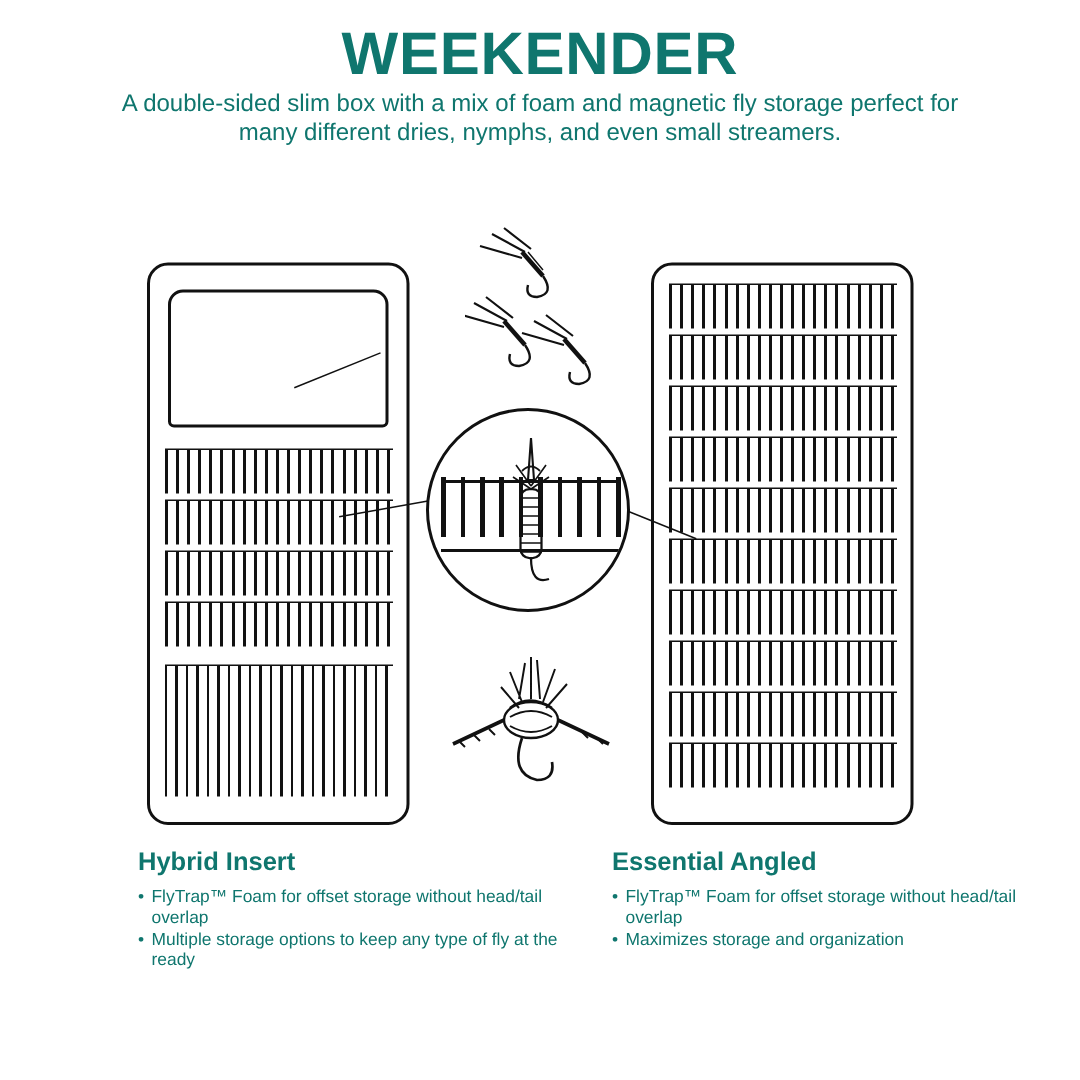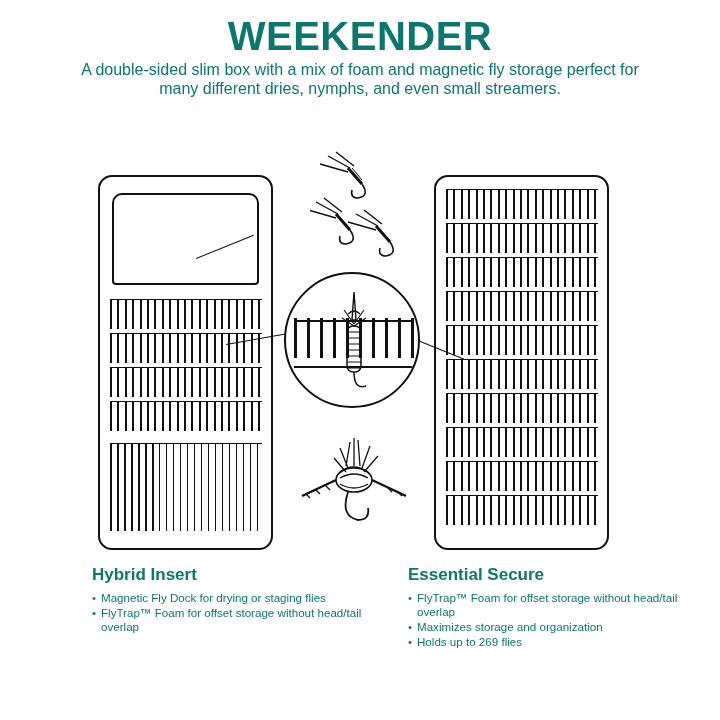--- a/index.html
+++ b/index.html
@@ -319,27 +319,26 @@
         <path d="M18 58 L22 62 M28 54 L32 58 M38 50 L42 54 M100 52 L104 56 M110 56 L114 60"></path>
         <path d="M60 56 Q52 80 70 84 Q82 84 80 72" stroke-width="1.8"></path>
       </g>
     </svg>
 
   </div>
 
   <div class="col" id="col-left">
     <h2>Hybrid Insert</h2>
     <ul>
-      <li>Magnetic Fly Dock for drying or staging flies</li>
       <li>FlyTrap™ Foam for offset storage without head/tail overlap</li>
+      <li>Multiple storage options to keep any type of fly at the ready</li>
     </ul>
   </div>
 
   <div class="col" id="col-right">
-    <h2>Essential Secure</h2>
+    <h2>Essential Angled</h2>
     <ul>
       <li>FlyTrap™ Foam for offset storage without head/tail overlap</li>
       <li>Maximizes storage and organization</li>
-      <li>Holds up to 269 flies</li>
     </ul>
   </div>
 
 </div>
 
 </body></html>

